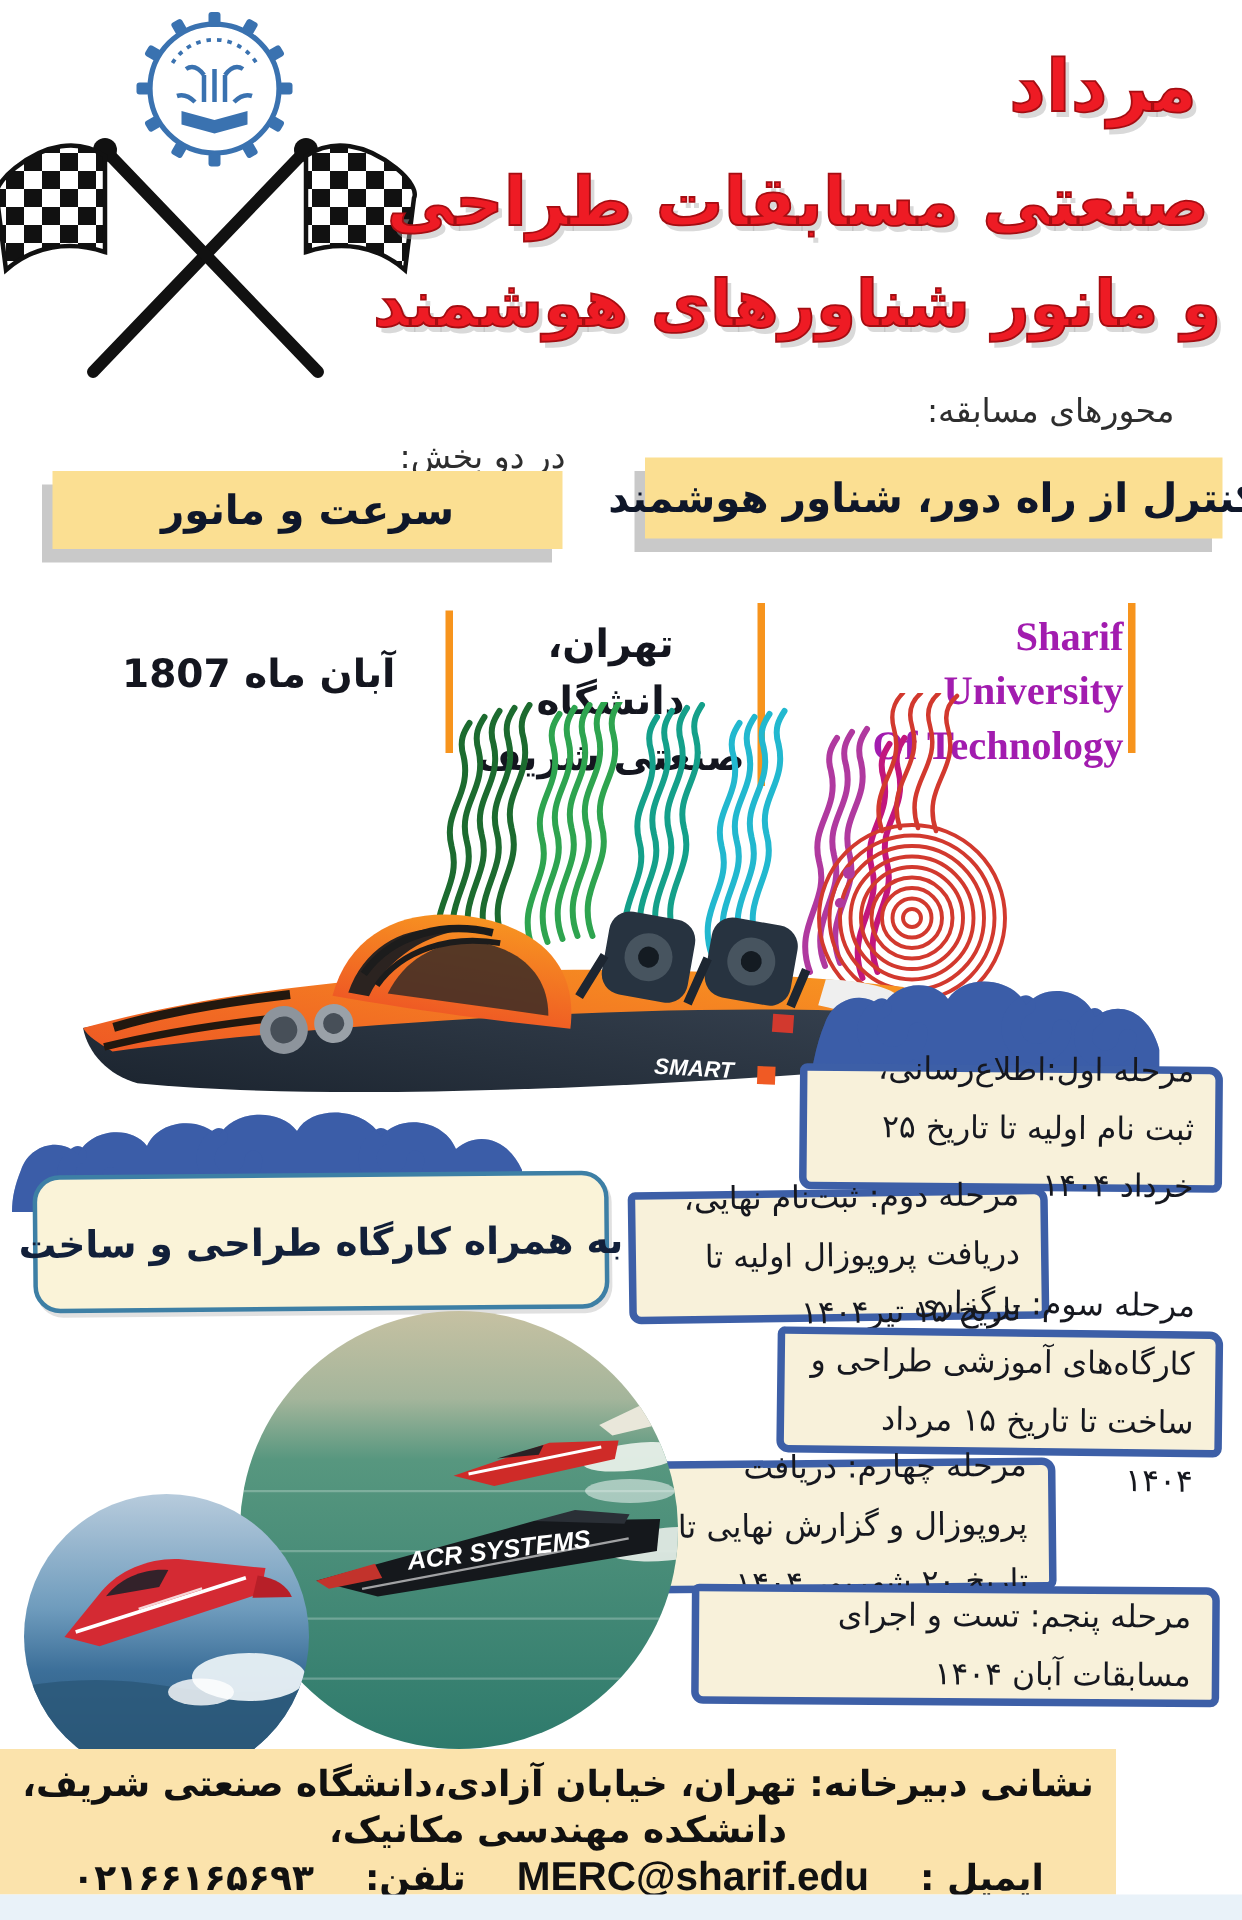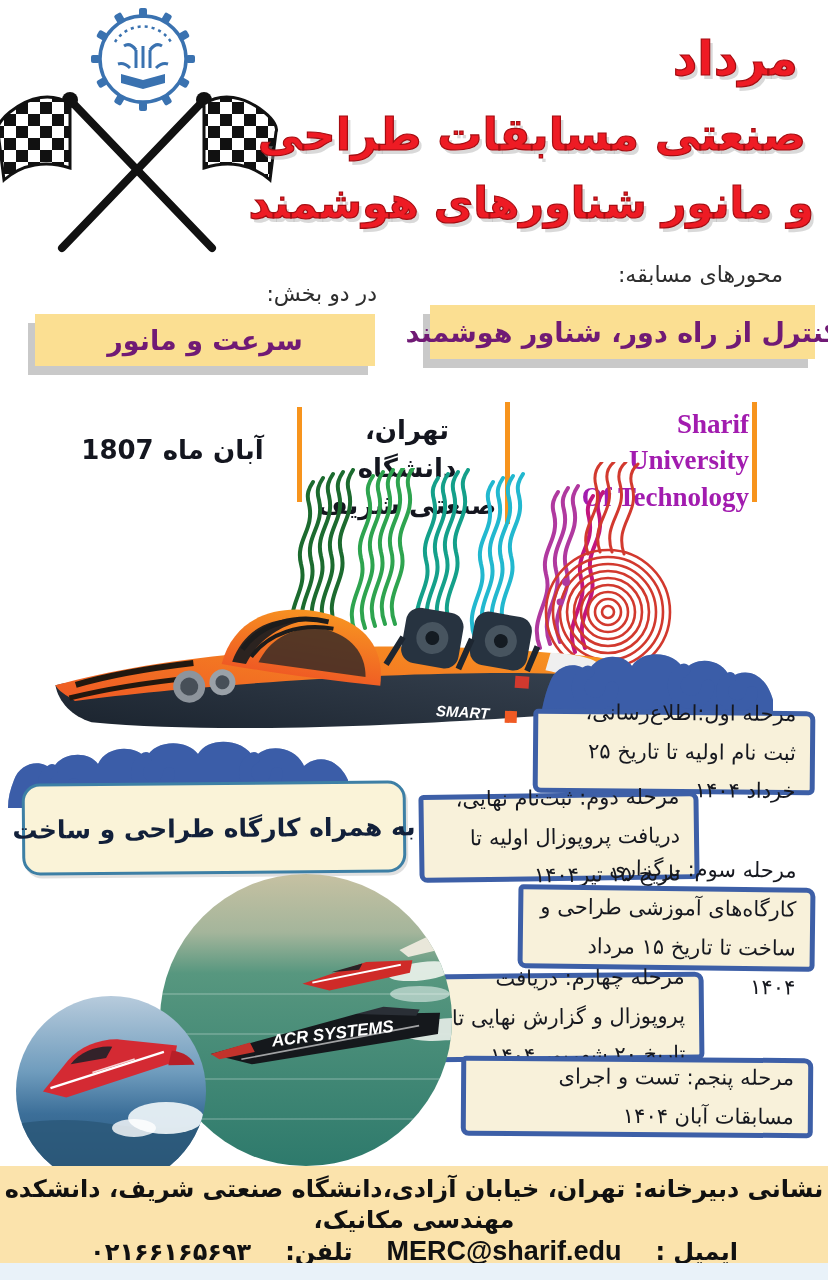--- a/index.html
+++ b/index.html
@@ -15,21 +15,21 @@
     -webkit-text-stroke:1.2px #a50d12;
     text-shadow:3px 4px 0 rgba(170,170,170,.45);
   }
   #title1{right:30px;top:30px;font-size:48px;}
   #title2{right:22px;top:108px;font-size:45px;}
   #title3{right:14px;top:178px;font-size:43px;}
 
   
   .small-label{font-size:22px;color:#2e2e2e;text-align:right;}
   .ybox{
-    background:#fbdf92;color:#701a75;font-weight:bold;font-size:27px;
+    background:#fbdf92;color:#0f172a;font-weight:bold;font-size:27px;
     display:flex;align-items:center;justify-content:center;
     box-shadow:-7px 9px 0 #c9c9c9;white-space:nowrap;
   }
 
   
   .info-fa{font-weight:bold;color:#14161f;text-align:center;font-size:26px;line-height:1.45;}
   .divider{width:5px;background:#f7941d;}
   .uni-en{font-family:"Liberation Serif","DejaVu Serif",serif;font-weight:bold;
           color:#a21caf;font-size:27px;text-align:right;line-height:1.35;white-space:pre-line;}
 
@@ -47,21 +47,21 @@
     color:#12203a;font-weight:bold;font-size:25px;white-space:nowrap;
     display:flex;align-items:center;justify-content:center;
     box-shadow:2px 3px 0 rgba(0,0,0,.12);
   }
 
   
   .photo-circle{border-radius:50%;overflow:hidden;}
 
   
   .footer-bar{
-    left:0;width:828px;background:#fbe3ac;color:#111;
+    left:0;width:744px;background:#fbe3ac;color:#111;
     font-weight:bold;text-align:center;
   }
   .footer-bar .line{font-size:24px;line-height:31px;}
   .footer-contact{display:flex;justify-content:center;gap:34px;align-items:baseline;}
   .footer-contact .email{font-family:"Liberation Sans","DejaVu Sans",sans-serif;font-size:27px;}
   .bottom-strip{left:0;top:1263px;width:828px;height:17px;background:#e9f2f9;}
 </style>
 </head>
 <body>
 
@@ -114,21 +114,21 @@
   <path d="M212,26 C230,14 252,18 272,34 C282,42 286,50 284,54 L278,102 C260,86 236,82 212,90 Z" fill="url(#chk)" stroke="#111" stroke-width="3"></path>
 </svg>
 
 <div id="title1" class="abs rtl title-line">مرداد</div>
 <div id="title2" class="abs rtl title-line">صنعتی مسابقات طراحی</div>
 <div id="title3" class="abs rtl title-line">و مانور شناورهای هوشمند</div>
 
 <div class="abs rtl small-label" style="right:45px;top:262px;margin-left:44px;">محورهای مسابقه:</div>
 <div class="abs ybox rtl" style="left:430px;top:305px;width:385px;height:54px;">کنترل از راه دور، شناور هوشمند</div>
 
-<div class="abs rtl small-label" style="right:451px;top:281px;">در دو بخش:</div>
+<div class="abs rtl small-label" style="right:451px;top:293px;">در دو بخش:</div>
 <div class="abs ybox rtl" style="left:35px;top:314px;width:340px;height:52px;">سرعت و مانور</div>
 
 <div class="abs rtl info-fa" style="left:50px;top:432px;width:245px;">آبان ماه 1807</div>
 <div class="abs divider" style="left:297px;top:407px;height:95px;"></div>
 <div class="abs rtl info-fa" style="left:312px;top:412px;width:190px;">تهران، دانشگاه صنعتی شریف</div>
 <div class="abs divider" style="left:505px;top:402px;height:122px;"></div>
 <div class="abs uni-en" style="left:523px;top:406px;width:226px;">Sharif
 University
 Of Technology</div>
 <div class="abs divider" style="left:752px;top:402px;height:100px;"></div>

